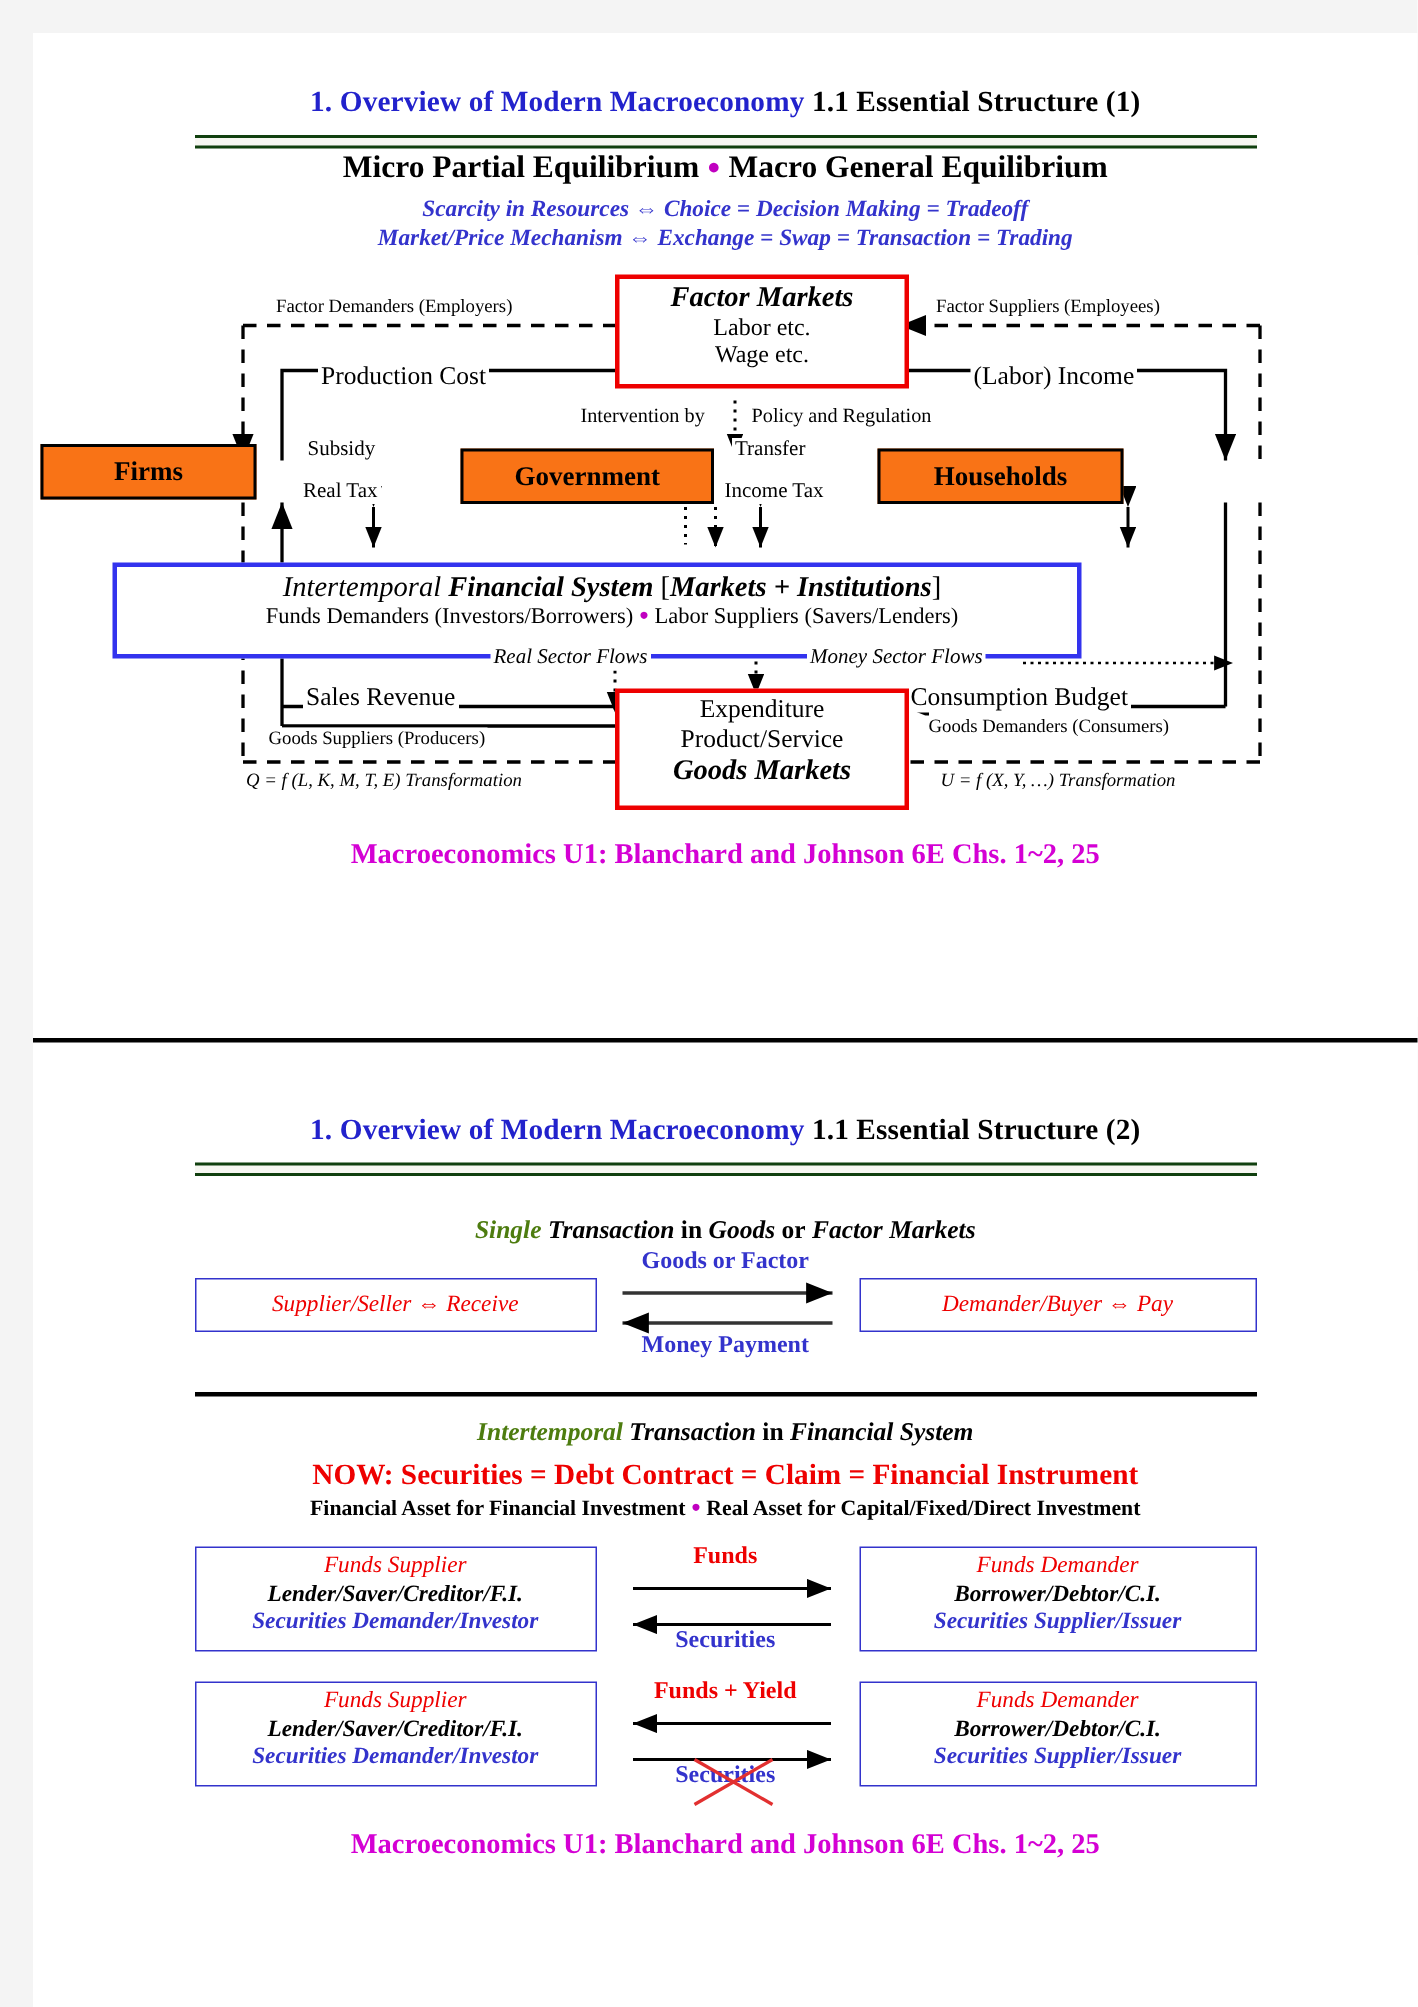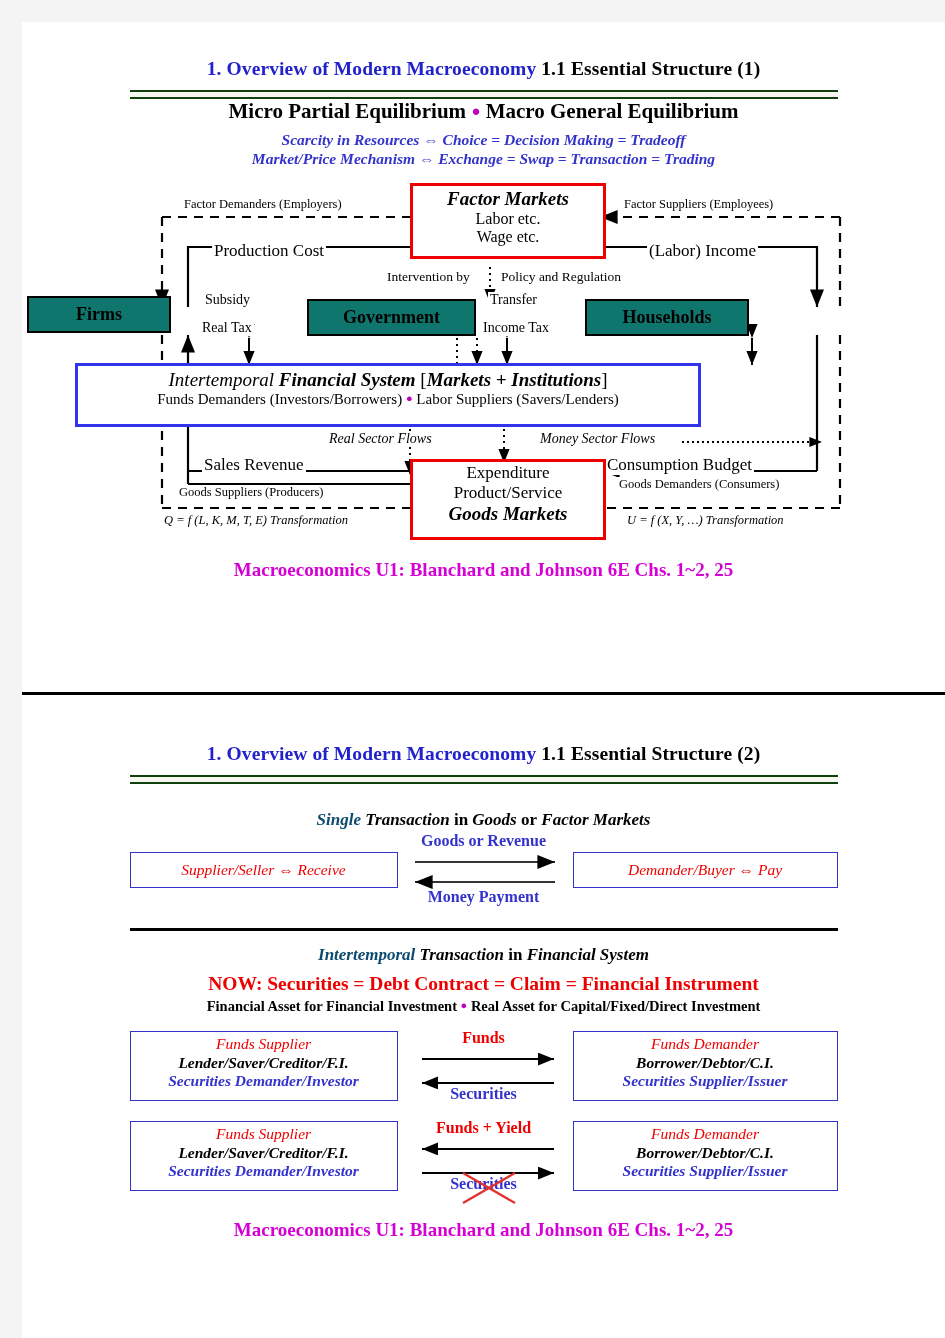--- a/index.html
+++ b/index.html
@@ -48,39 +48,39 @@
     text-align:center;font-weight:bold;font-size:21px;white-space:nowrap;
   }
   .bullet-magenta{color:#c000c0;font-size:15px;vertical-align:2px;}
   .s1-head2, .s1-head3{
     text-align:center;font-weight:bold;font-style:italic;
     color:#3333cc;font-size:15.5px;white-space:nowrap;line-height:1.25;
   }
   
   .diagram{position:relative;width:923px;height:380px;font-size:13px;}
   .box-firms,.box-gov,.box-hh{
-    position:absolute;border:2.5px solid #000;background:#0f766e;
+    position:absolute;border:2.5px solid #000;background:#f97316;
     display:flex;align-items:center;justify-content:center;
     font-weight:bold;font-size:18px;
   }
   .box-red{
     position:absolute;border:3px solid #ee0000;background:#fff;
   }
   .box-blue{
     position:absolute;border:3px solid #3333ee;background:#fff;
   }
   .lbl{position:absolute;white-space:nowrap;background:#fff;padding:0 2px;}
   .lbl-small{font-size:12.5px;}
   .lbl-med{font-size:15px;}
   .lbl-ital{font-style:italic;}
   
   .s2-line-a{
     text-align:center;font-weight:bold;font-style:italic;font-size:17px;white-space:nowrap;
   }
-  .s2-blue{color:#0c4a6e;}
+  .s2-blue{color:#4d7c0f;}
   .s2-redline{
     text-align:center;font-weight:bold;font-size:19.5px;color:#ee0000;white-space:nowrap;
   }
   .s2-blackline{
     text-align:center;font-weight:bold;font-size:14.5px;color:#000;white-space:nowrap;
   }
   .s2-rule{width:708px;height:0;border-top:3px solid #000;margin:0 auto;}
   .pairrow{position:relative;width:708px;margin:0 auto;}
   .pbox{
     position:absolute;border:1.6px solid #3333cc;background:#fff;
@@ -197,21 +197,21 @@
       </div>
       <div class="box-hh" style="left:563px;top:124px;width:160px;height:33px;">
         <span>Households</span>
       </div>
 
       <div class="lbl lbl-small" style="left:181px;top:117px;font-size:14px;">Subsidy</div>
       <div class="lbl lbl-small" style="left:178px;top:145px;font-size:14px;">Real Tax</div>
       <div class="lbl lbl-small" style="left:466px;top:117px;font-size:14px;">Transfer</div>
       <div class="lbl lbl-small" style="left:459px;top:145px;font-size:14px;">Income Tax</div>
 
-      <div class="box-blue" style="left:53px;top:188px;width:620px;height:58px;">
+      <div class="box-blue" style="left:53px;top:200px;width:620px;height:58px;padding-left:20px;">
         <div style="text-align:center;font-size:19px;margin-top:3px;white-space:nowrap;">
           <span style="font-style:italic;">Intertemporal </span><span style="font-weight:bold;font-style:italic;">Financial System </span><span>[</span><span style="font-weight:bold;font-style:italic;">Markets + Institutions</span><span>]</span>
         </div>
         <div style="text-align:center;font-size:15px;white-space:nowrap;">
           <span>Funds Demanders (Investors/Borrowers) </span><span class="bullet-magenta" style="font-size:11px;">●</span><span> Labor Suppliers (Savers/Lenders)</span>
         </div>
       </div>
 
       <div class="lbl lbl-ital" style="left:305px;top:256px;font-size:14px;">Real Sector Flows</div>
       <div class="lbl lbl-ital" style="left:516px;top:256px;font-size:14px;">Money Sector Flows</div>
@@ -246,21 +246,21 @@
     <div class="green-rule"></div>
 
     <div class="s2-line-a" style="margin-top:26px;">
       <span class="s2-blue">Single</span><span> Transaction </span><span style="font-style:normal;">in</span><span> Goods </span><span style="font-style:normal;">or</span><span> Factor Markets</span>
     </div>
 
     <div class="pairrow" style="height:58px;margin-top:12px;">
       <div class="pbox" style="left:0px;top:10px;width:268px;height:36px;display:flex;align-items:center;justify-content:center;">
         <span class="l1">Supplier/Seller ⇔ Receive</span>
       </div>
-      <div class="arrlabel al-blue" style="left:290px;top:-10px;width:128px;">Goods or Revenue</div>
+      <div class="arrlabel al-blue" style="left:290px;top:-10px;width:128px;">Goods or Factor</div>
       <svg width="160" height="40" style="position:absolute;left:285px;top:14px;">
         <defs>
           <marker id="ah2" markerWidth="9" markerHeight="9" refX="8" refY="3.2" orient="auto">
               <path d="M0,0 L8,3.2 L0,6.4 z" fill="#000"></path>
             </marker>
         </defs>
         <path d="M 0,6 L 140,6" stroke="#333" stroke-width="2.2" fill="none" marker-end="url(#ah2)"></path>
         <path d="M 140,26 L 0,26" stroke="#333" stroke-width="2.2" fill="none" marker-end="url(#ah2)"></path>
       </svg>
       <div class="arrlabel al-blue" style="left:290px;top:46px;width:128px;">Money Payment</div>

